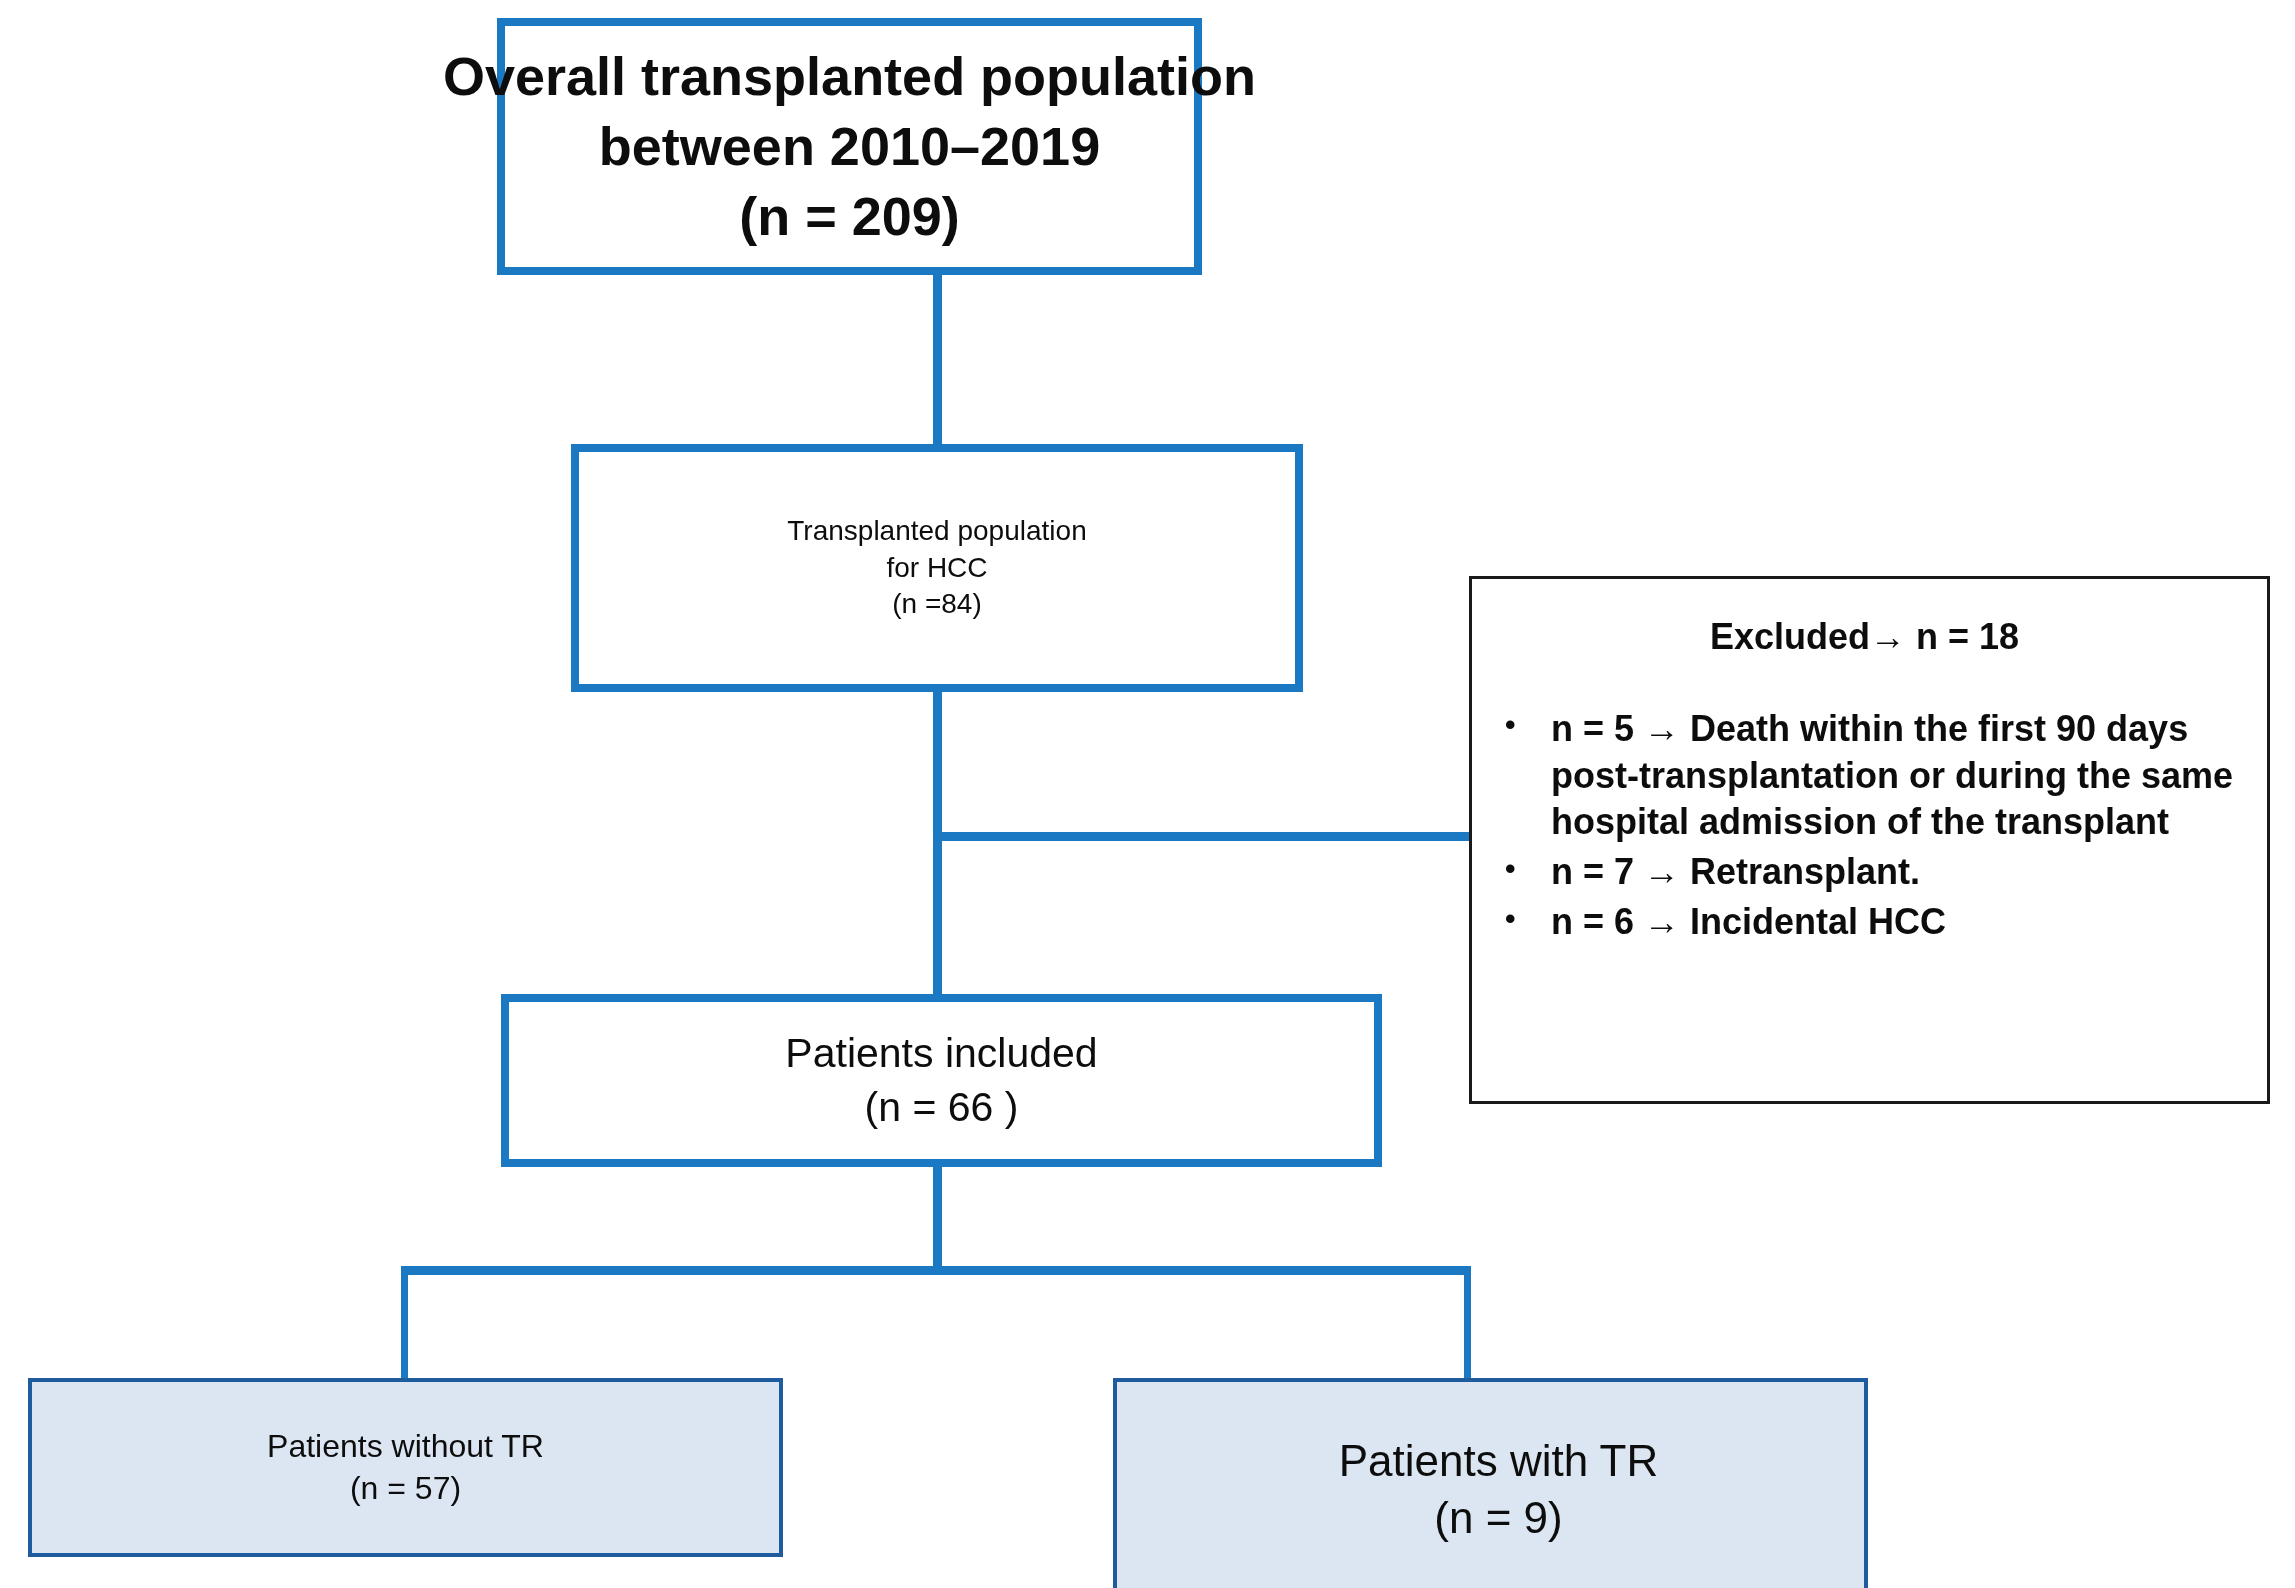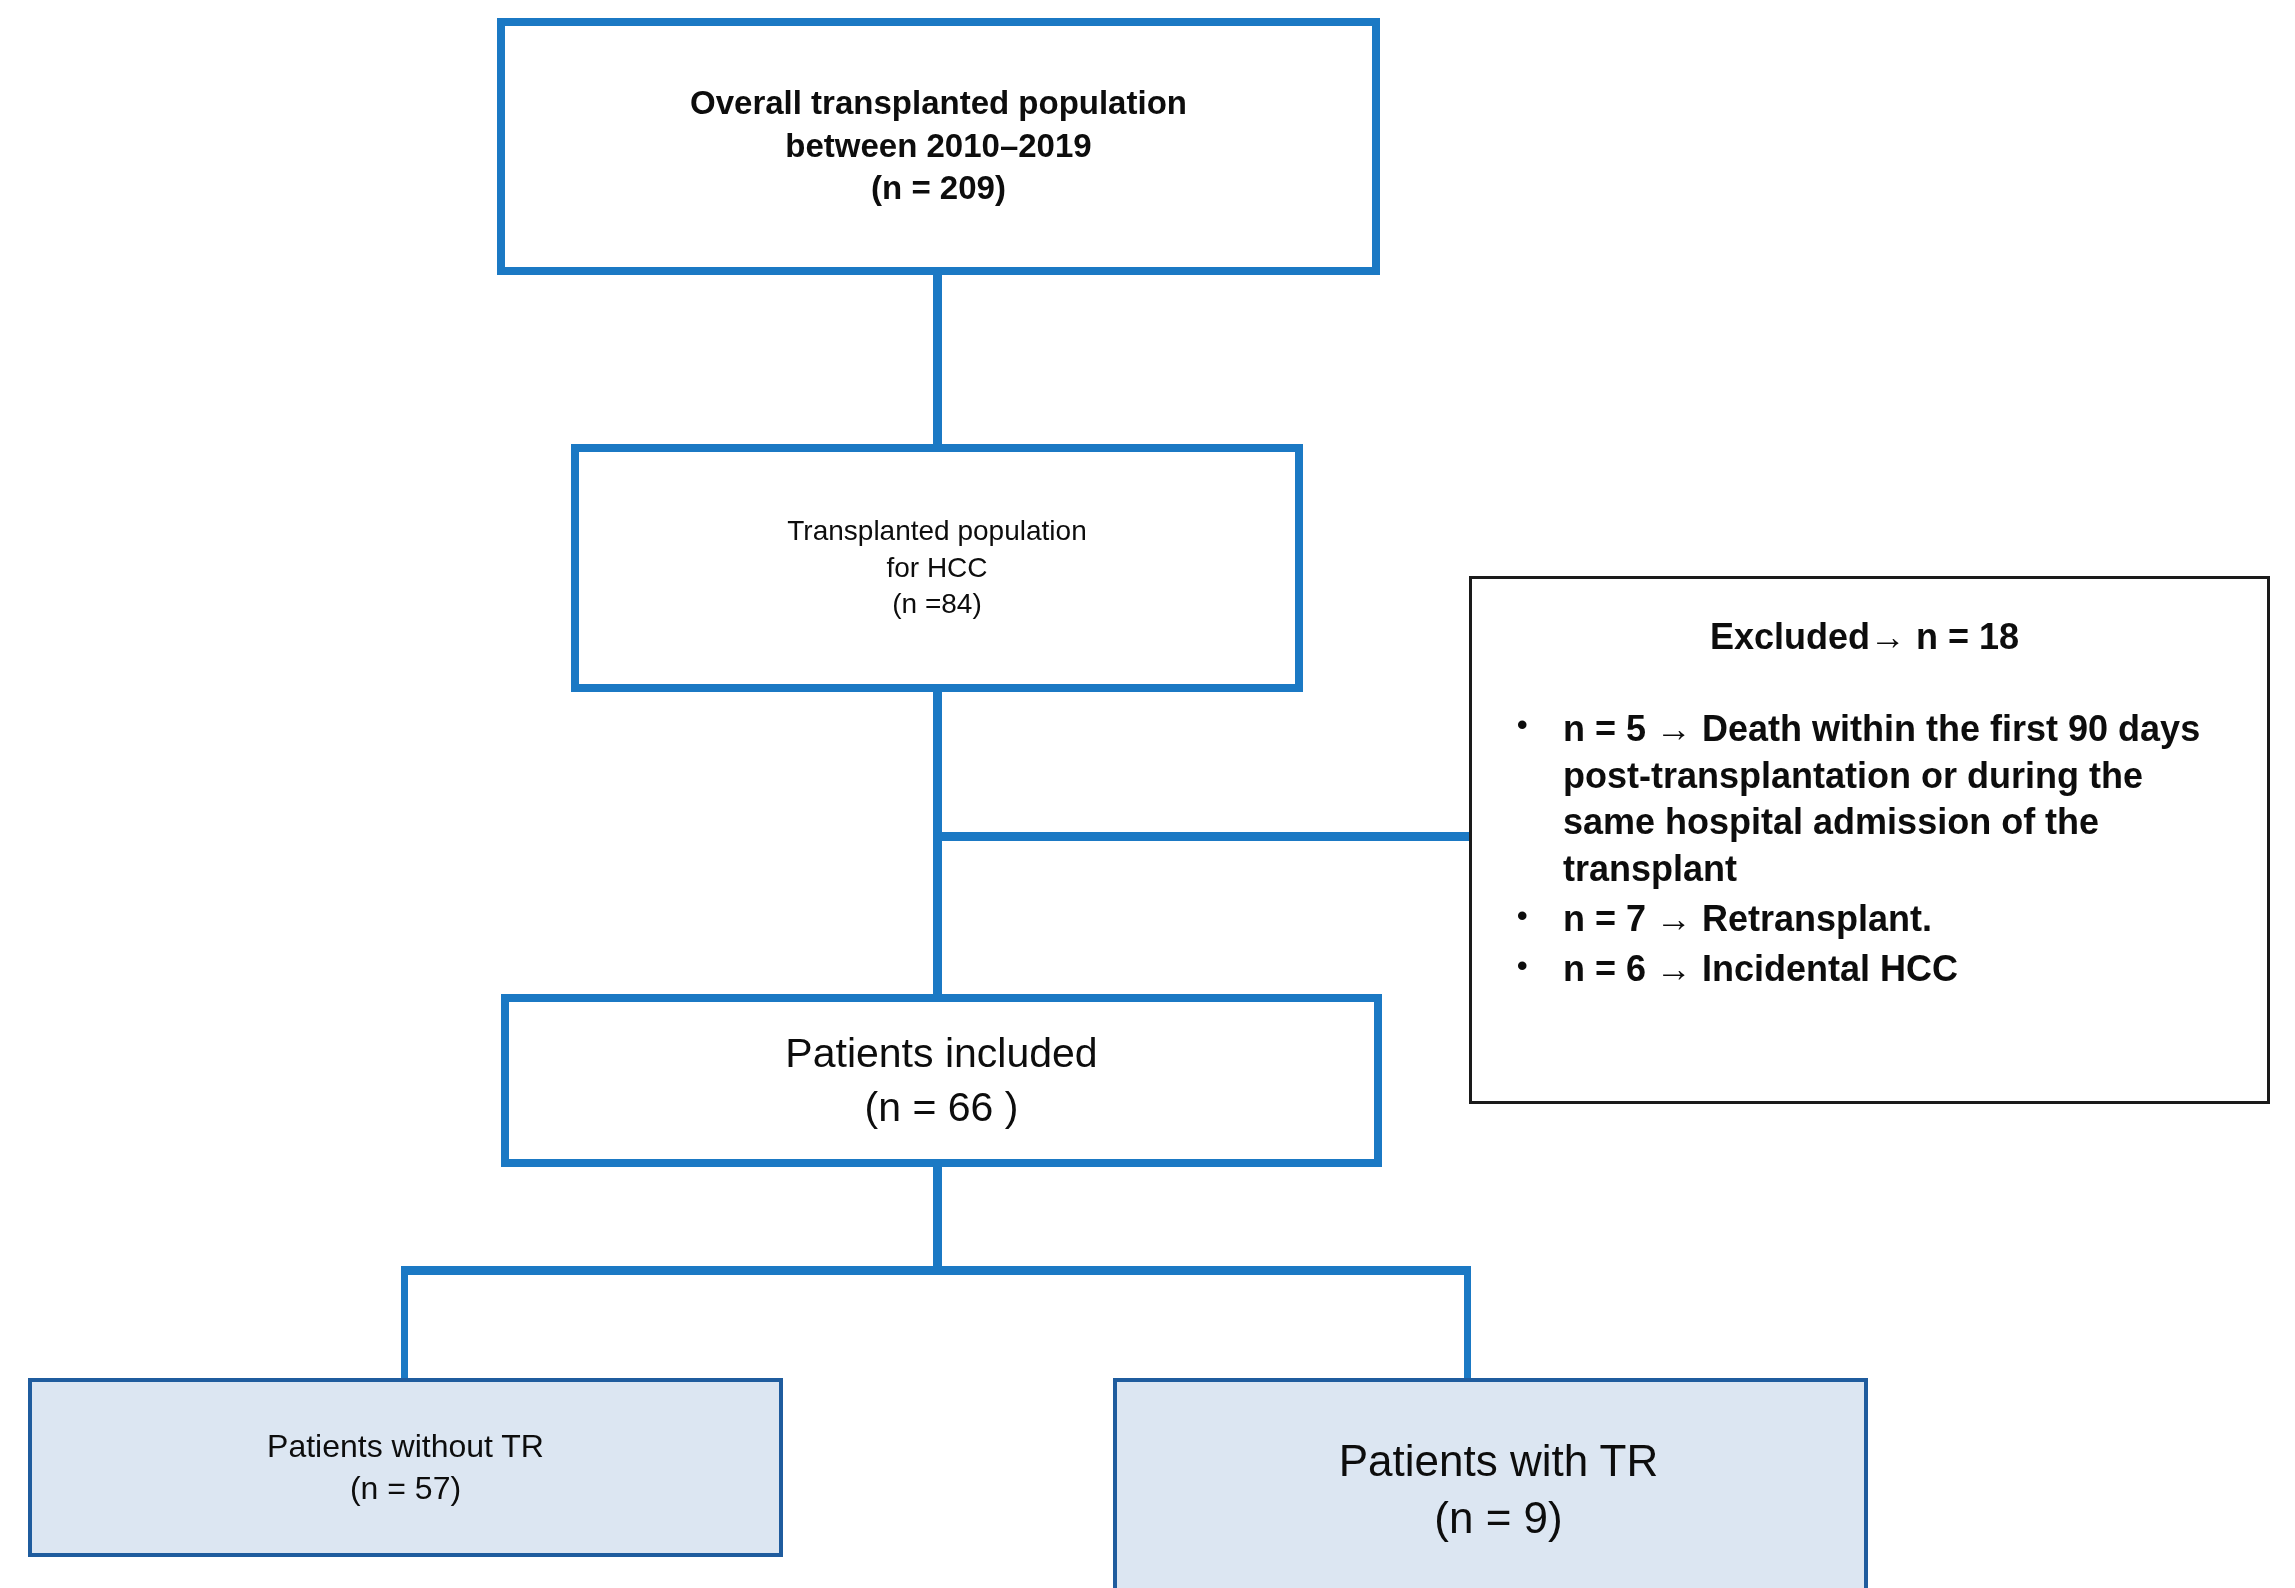--- a/index.html
+++ b/index.html
@@ -41,22 +41,22 @@
     border: 4.8px solid #1f5c9e;
   }
   .node-plain {
     background: #ffffff;
     border: 3.2px solid #1a1a1a;
   }
 
   
   #box-overall {
     left: 497px;  top: 17.5px;
-    width: 883px; height: 257px;
-    font-size: 33px; font-weight: 700;
+    width: 705px; height: 257px;
+    font-size: 54px; font-weight: 700;
   }
   #box-hcc {
     left: 571px;  top: 444px;
     width: 732px; height: 248px;
     font-size: 28px; font-weight: 400;
   }
   #box-included {
     left: 501px;  top: 994px;
     width: 881px; height: 173px;
     font-size: 41px; font-weight: 400;
@@ -84,21 +84,21 @@
   }
   #excluded-title {
     display: block;
     text-align: center;
     font-size: 36px;
     margin: 14.3px 0 45px 0;
     white-space: pre;
   }
   #excluded-list {
     list-style: none;
-    margin: 12px;
+    margin: 0;
     padding: 0;
   }
   #excluded-list li {
     position: relative;
     padding-left: 57px;
     margin-bottom: 3.2px;
     line-height: 1.30;
   }
   #excluded-list li::before {
     content: "\2022";

